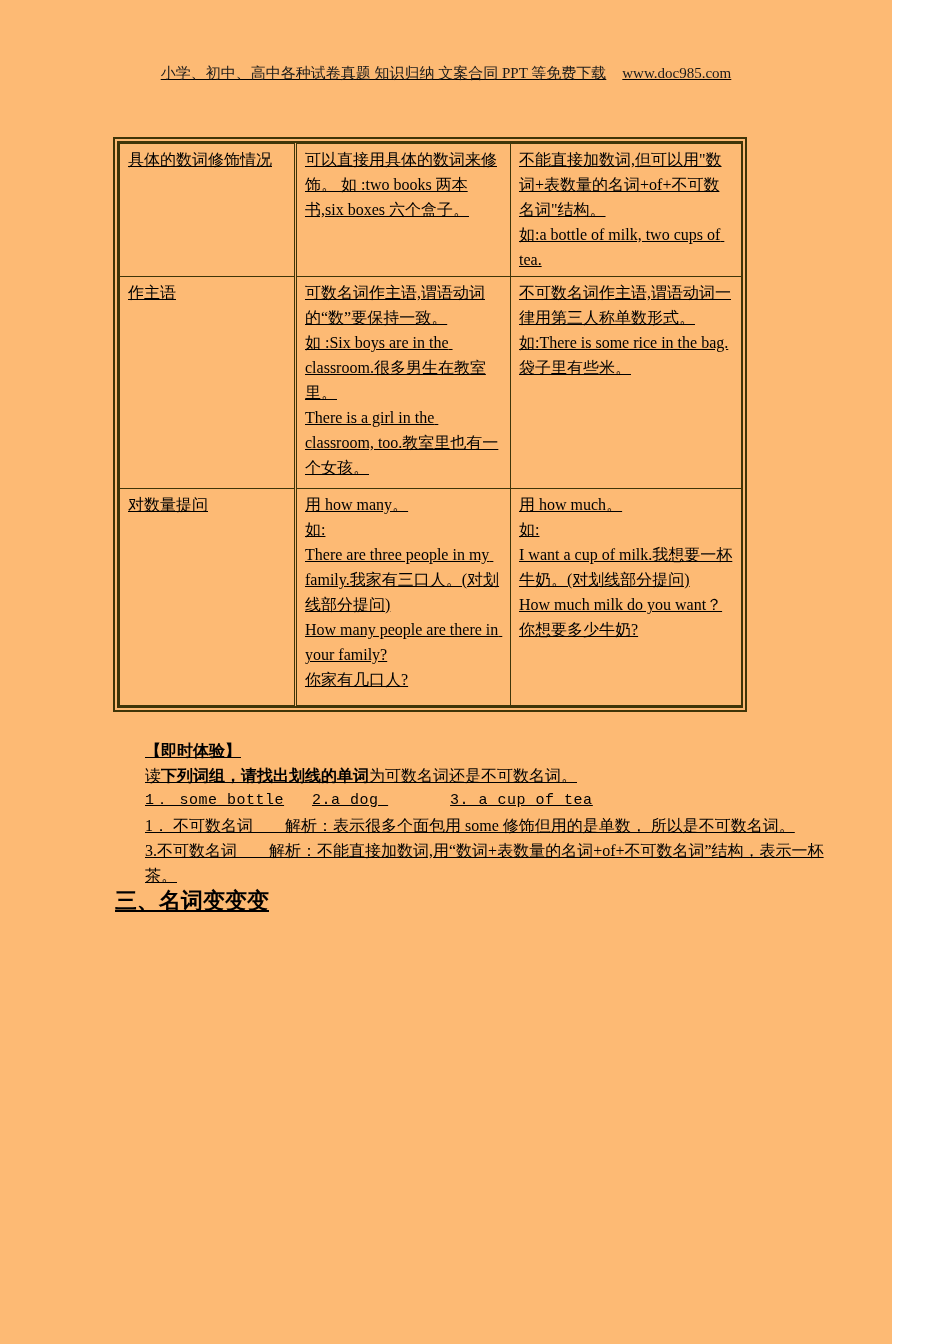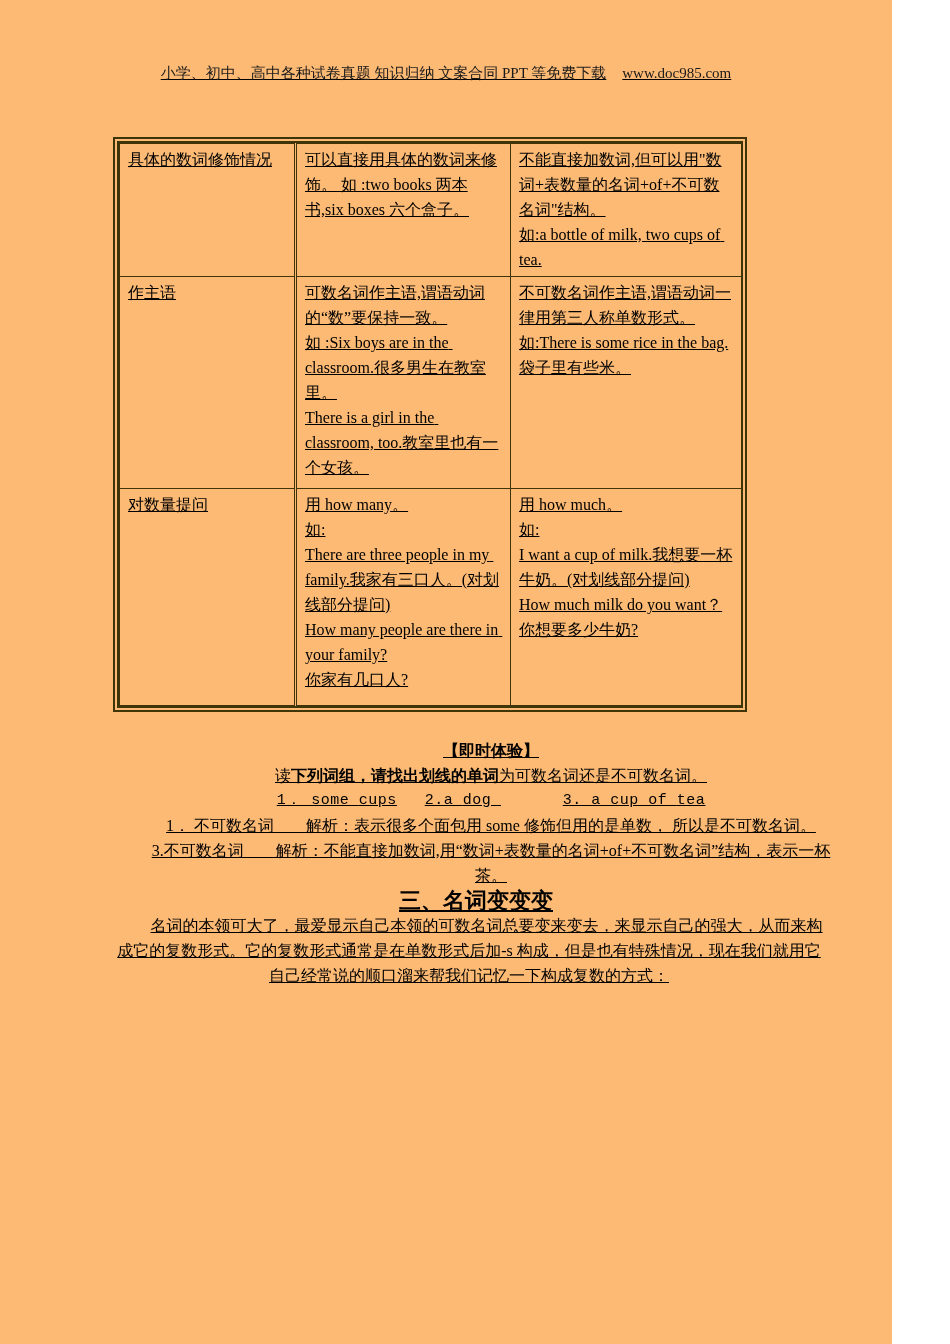--- a/index.html
+++ b/index.html
@@ -49,21 +49,21 @@
   tr.row-1 td { height: 121px; margin-left: 26px; }
   tr.row-2 td { height: 212px; }
   tr.row-3 td { height: 217px; }
 
   .content {
     margin-left: 115px;
     width: 722px;
     font-size: 16px;
     line-height: 25px;
   }
-  .content p { margin: 0; text-align: center; }
+  .content p { margin: 0; }
   .exp-block { margin-left: 30px; margin-top: 26px; width: 692px; }
   .exp-title {
     font-weight: bold;
     font-family: "Liberation Sans", "DejaVu Sans", sans-serif;
     font-size: 16px;
   }
   .exp-prompt .b {
     font-weight: bold;
     font-family: "Liberation Sans", "DejaVu Sans", sans-serif;
   }
@@ -134,23 +134,22 @@
         </tr>
       </tbody>
     </table>
   </div>
 
   <div class="content">
 
     <div class="exp-block">
       <p class="exp-title">【即时体验】</p>
       <p class="exp-prompt"><span>读</span><span class="b">下列词组，请找出划线的单词</span><span>为可数名词还是不可数名词。</span></p>
-      <p class="exp-items"><span class="exp-item"><span>1． some </span><span class="u">cups</span></span><span class="exp-item"><span>2.a </span><span class="u">dog </span></span><span class="exp-item"><span>3. a cup of </span><span class="u">tea</span></span></p>
+      <p class="exp-items"><span class="exp-item"><span>1． some </span><span class="u">bottle</span></span><span class="exp-item"><span>2.a </span><span class="u">dog </span></span><span class="exp-item"><span>3. a cup of </span><span class="u">tea</span></span></p>
       <p class="exp-answer">1． 不可数名词　　解析：表示很多个面包用 some 修饰但用的是单数， 所以是不可数名词。</p>
       <p class="exp-answer">3.不可数名词　　解析：不能直接加数词,用“数词+表数量的名词+of+不可数名词”结构，表示一杯茶。</p>
     </div>
 
     <p class="sec3-heading">三、名词变变变</p>
-    <p class="sec3-para">名词的本领可大了，最爱显示自己本领的可数名词总要变来变去，来显示自己的强大，从而来构成它的复数形式。它的复数形式通常是在单数形式后加-s 构成，但是也有特殊情况，现在我们就用它自己经常说的顺口溜来帮我们记忆一下构成复数的方式：</p>
 
   </div>
 
 </div>
 
 </body></html>

